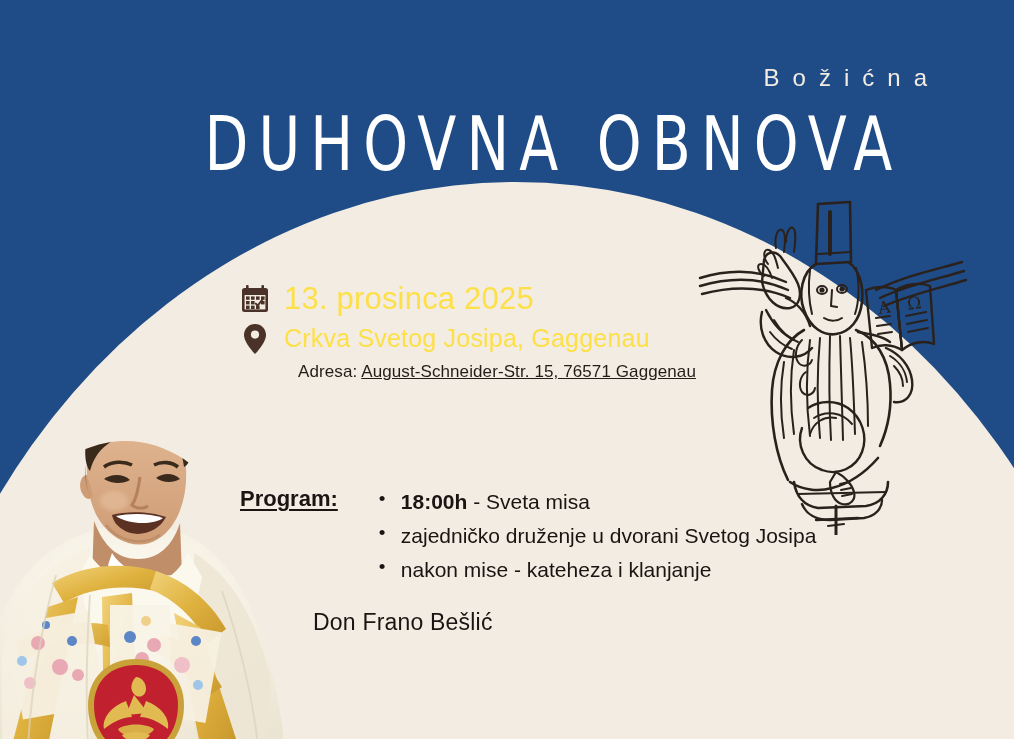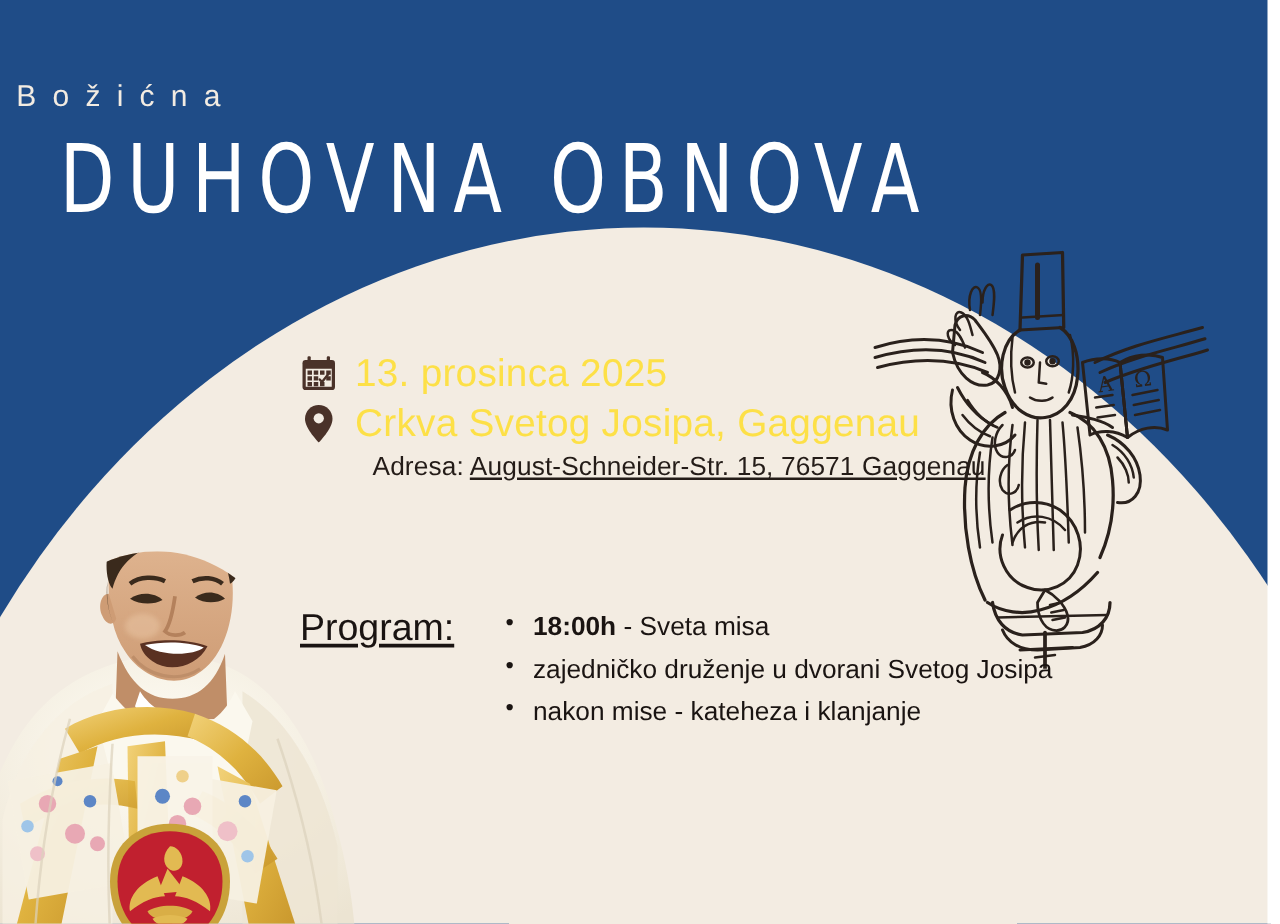--- a/index.html
+++ b/index.html
@@ -41,21 +41,21 @@
     height: 1160px;
     background: #F3ECE2;
     border-radius: 50% 50% 0 0 / 62% 62% 0 0;
   }
 
   
   .header {
     position: absolute;
     left: 0; top: 0;
     width: 940px;
-    text-align: left;
+    text-align: right;
     z-index: 6;
   }
   .kicker {
     margin-top: 66px;
     color: #F3ECE2;
     font-size: 24px;
     letter-spacing: 13px;
     font-weight: 400;
     line-height: 1;
     text-indent: 13px;
@@ -95,43 +95,43 @@
     justify-content: center;
     flex: 0 0 30px;
   }
   .info-row .icon svg { display: block; }
   .info-text {
     font-size: 31px;
     line-height: 1.1;
     color: #fde047;
     letter-spacing: 0.2px;
   }
-  .info-text.place { font-size: 31px; text-align: center; }
+  .info-text.place { font-size: 25px; text-align: center; }
   .address {
     margin-left: 58px;
     margin-top: 2px;
-    font-size: 21px;
+    font-size: 17px;
     color: #241C18;
     letter-spacing: 0.1px;
   }
   .address .street { text-decoration: underline; }
 
   
   .program {
     position: absolute;
     left: 240px;
     top: 484px;
     z-index: 7;
     display: flex;
     align-items: flex-start;
     gap: 40px;
   }
   .program-label {
-    font-size: 30px;
-    font-weight: normal;
+    font-size: 22px;
+    font-weight: bold;
     color: #1A1412;
     text-decoration: underline;
     text-underline-offset: 3px;
     white-space: nowrap;
     padding-top: 2px;
     text-align: center;
   }
   .program-list {
     margin: 1px;
     padding: 0;
@@ -381,20 +381,21 @@
       </li>
       <li>
         <b></b><span></span><span> zajedničko druženje u dvorani Svetog Josipa</span>
       </li>
       <li>
         <b></b><span></span><span>nakon mise - kateheza i klanjanje</span>
       </li>
     </ul>
   </div>
 
+  <div class="presenter">Don Frano Bešlić</div>
 
 
   <div class="priest">
     <svg viewBox="0 0 320 420" xmlns="http://www.w3.org/2000/svg">
       <defs>
         <clipPath id="photoClip">
           <path d="M0 420 L0 250 C14 190 60 130 120 118 C180 106 236 150 260 220
                    C284 290 296 360 300 420 Z"></path>
         </clipPath>
         <radialGradient id="vestG" cx="50%" cy="35%" r="75%">

